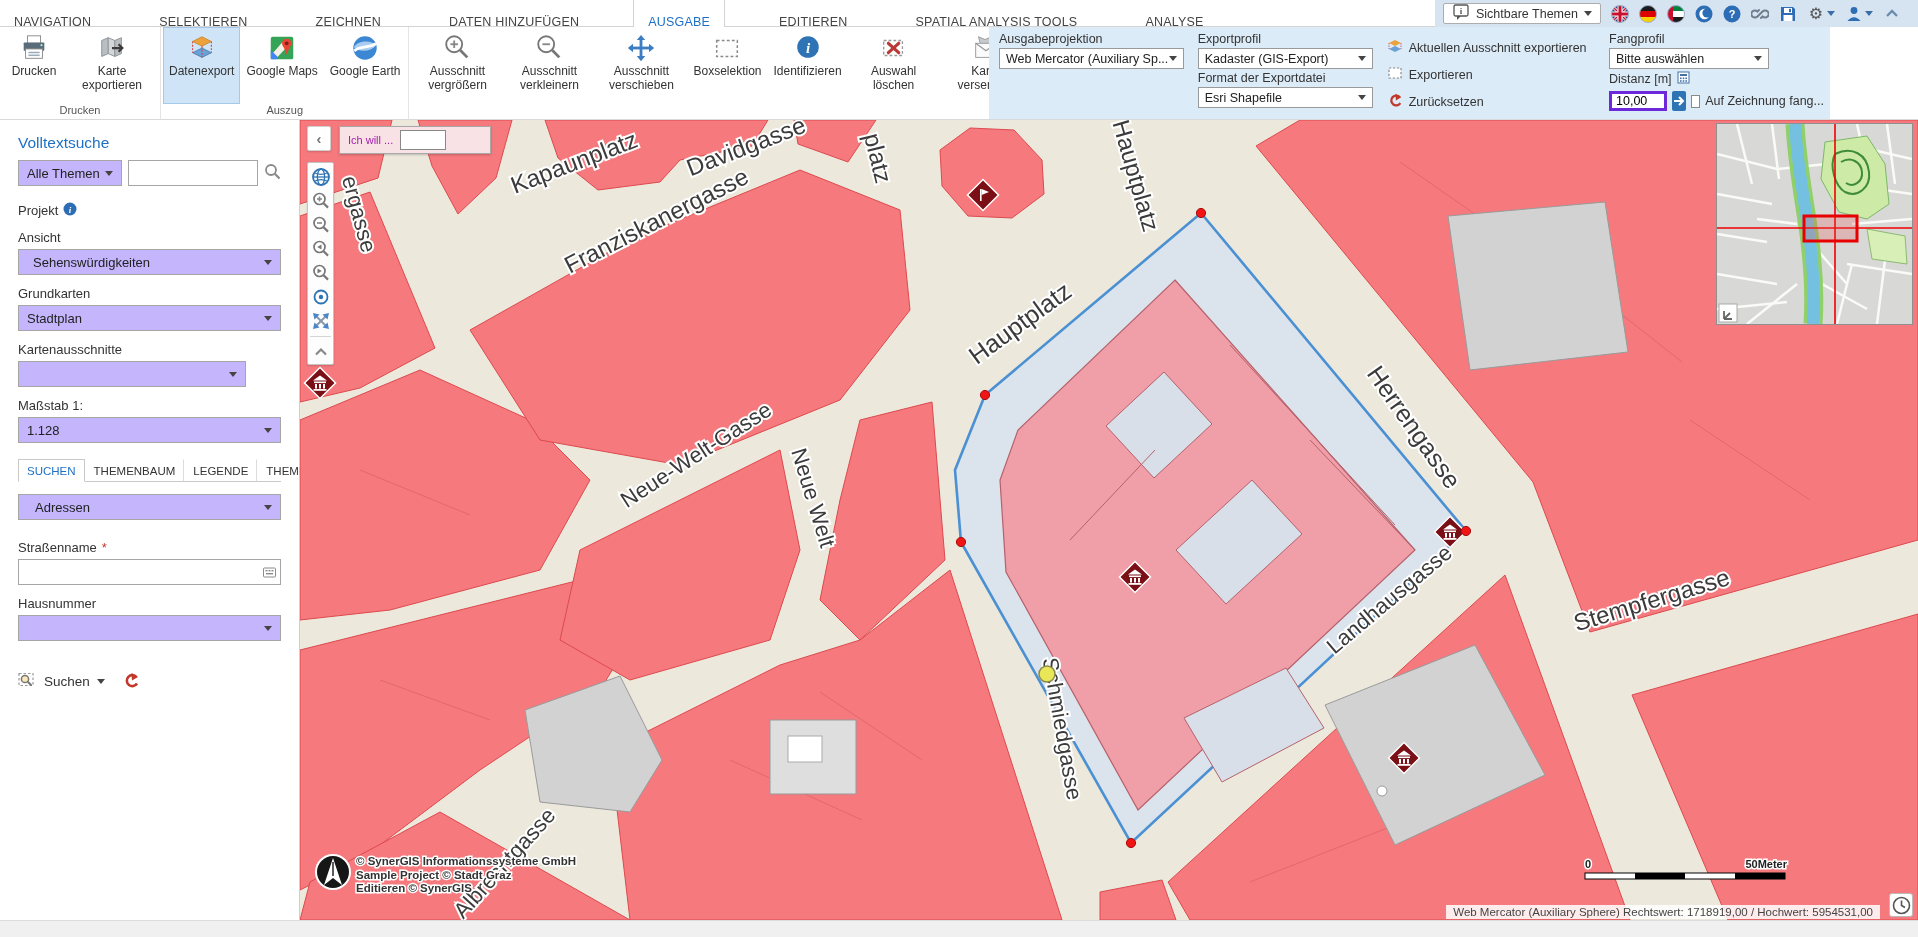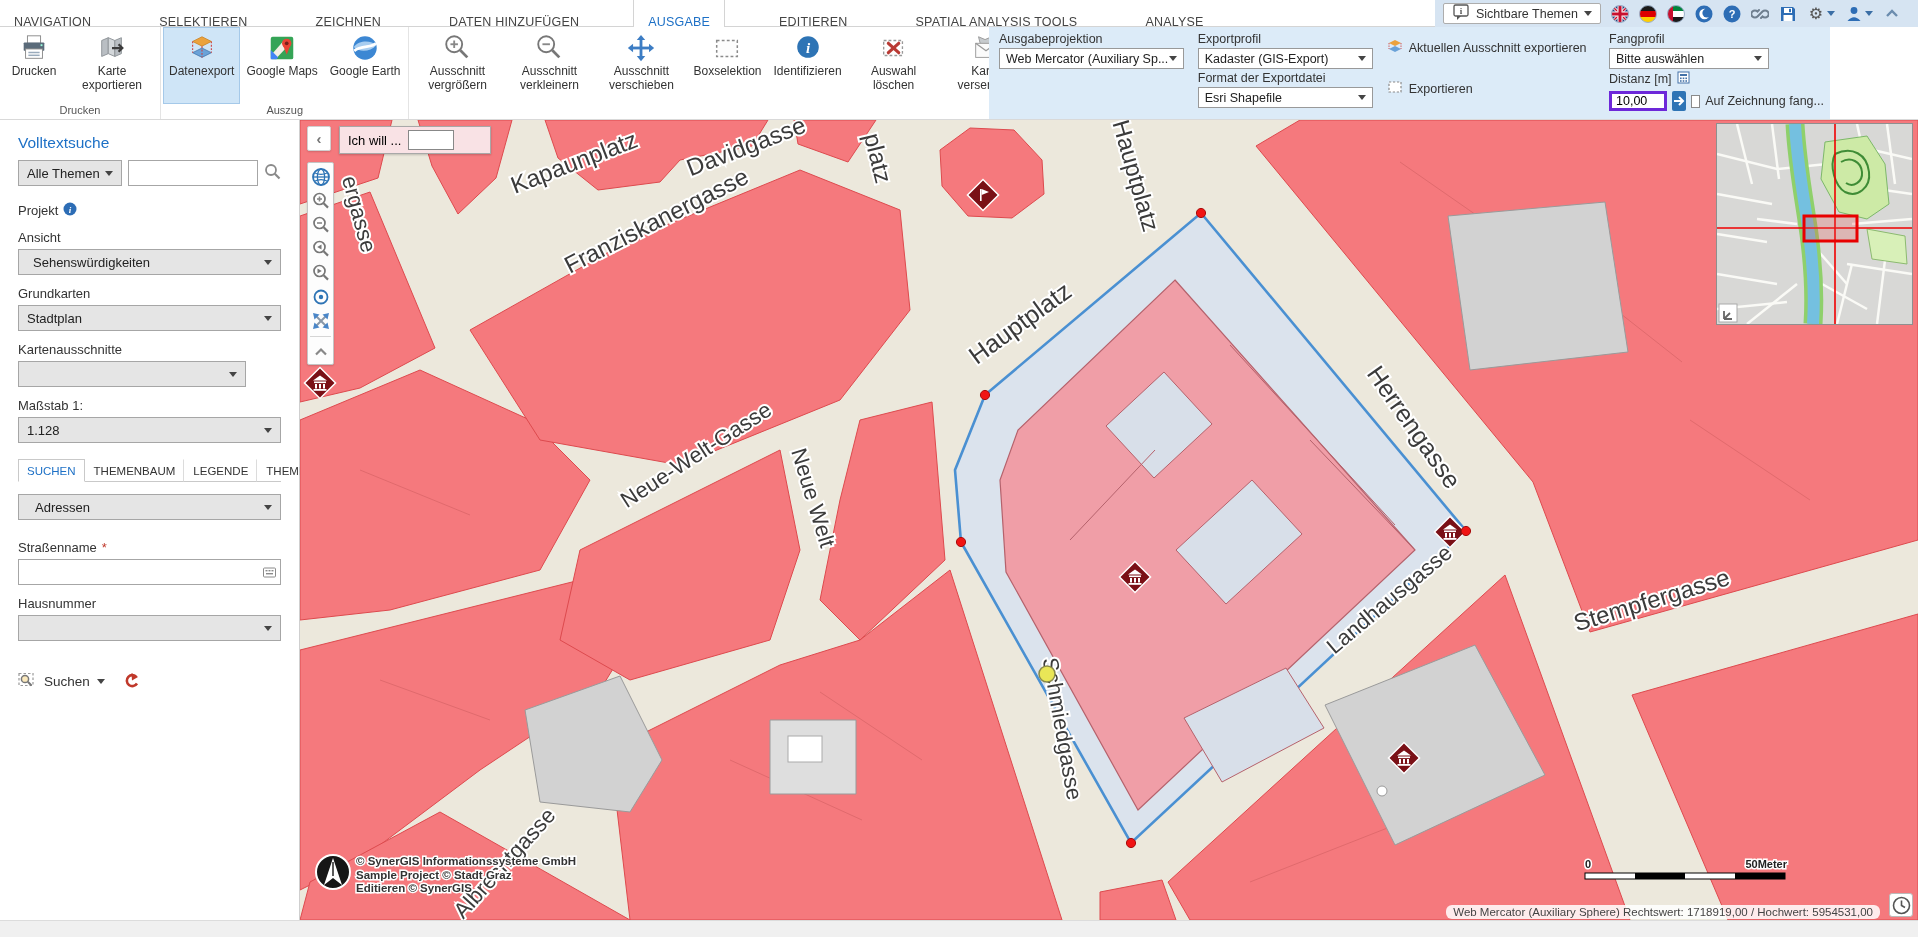--- a/index.html
+++ b/index.html
@@ -32,33 +32,33 @@
   .rbtn{min-width:64px;max-width:92px;padding:4px 5px 1px;display:flex;flex-direction:column;align-items:center;cursor:pointer;border:1px solid transparent;}
   .rbtn.sel{background:#cfe5f7;border-color:#a5c9e9;}
   .ricon{height:32px;display:flex;align-items:center;justify-content:center;}
   .rlabel{font-size:12px;line-height:14px;color:#333;text-align:center;height:28px;}
   .rgroup-label{font-size:11px;color:#555;text-align:center;padding:0 0 3px;}
 
   #export-panel{position:absolute;left:989px;top:0;height:92px;width:841px;background:var(--panel-blue);display:flex;padding:3px 6px 3px 10px;gap:14px;}
   .ep-col{display:flex;flex-direction:column;}
   .ep-label{font-size:12.5px;color:#333;margin:2px 0 2px;}
   .ep-dd{background:#fff;border:1px solid #999;height:21px;display:flex;align-items:center;justify-content:space-between;padding:0 6px;font-size:12.5px;color:#222;cursor:pointer;}
-  .ep-actions{padding-top:8px;display:flex;flex-direction:column;gap:22px;}
+  .ep-actions{padding-top:8px;display:flex;flex-direction:column;gap:8px;}
   .ep-action{display:flex;align-items:center;gap:6px;font-size:12.5px;color:#333;cursor:pointer;white-space:nowrap;}
   .distanz-row{display:flex;align-items:center;gap:5px;margin-top:2px;}
   .distanz-input{width:58px;height:20px;border:3px solid #6d28d9;background:#fff;font-size:12.5px;padding:0 4px;font-family:"Liberation Sans",sans-serif;}
   .go-btn{width:20px;height:20px;background:#2e74b5;border-radius:2px;display:flex;align-items:center;justify-content:center;cursor:pointer;}
   .chk{width:13px;height:13px;background:#fff;border:1px solid #8a8a8a;display:inline-block;cursor:pointer;}
   .chk-label{font-size:12.5px;color:#333;white-space:nowrap;}
 
   
   #sidebar{position:absolute;left:0;top:120px;width:300px;height:800px;background:#fff;border-right:1px solid #cfcfcf;padding:14px 18px 0;}
   .sb-title{color:var(--accent);font-size:15.5px;margin-bottom:8px;}
   .sb-row{display:flex;align-items:center;gap:6px;}
-  .dd{background:#e5e5e5;border:1px solid #a6a6a6;height:26px;display:flex;align-items:center;justify-content:space-between;padding:0 8px;font-size:13px;color:#222;cursor:pointer;}
+  .dd{background:#c4b5fd;border:1px solid #a6a6a6;height:26px;display:flex;align-items:center;justify-content:space-between;padding:0 8px;font-size:13px;color:#222;cursor:pointer;}
   .sb-label{font-size:13px;color:#333;margin:11px 0 4px;display:flex;align-items:center;gap:5px;}
   .req{color:#c0392b;}
   .sb-input{height:26px;border:1px solid #a6a6a6;background:#fff;width:100%;font-size:13px;padding:0 6px;font-family:"Liberation Sans",sans-serif;position:relative;}
   #sb-tabs{display:flex;margin-top:16px;border-bottom:1px solid #c9c9c9;}
   .stab{padding:5px 8px 4px;font-size:11.5px;color:#333;cursor:pointer;border:1px solid transparent;margin-bottom:-1px;border-right:1px solid #dcdcdc;}
   .stab.active{color:var(--accent);border:1px solid #c9c9c9;border-bottom-color:#fff;background:#fff;}
   #suchen-row{display:flex;align-items:center;gap:7px;margin-top:30px;}
   #suchen-row .lbl{font-size:13.5px;color:#333;}
 
   
@@ -67,27 +67,27 @@
   .blk{fill:var(--salmon);stroke:var(--salmon-line);stroke-width:1;}
   .gray{fill:#d2d2d2;stroke:#9a9a9a;stroke-width:1;}
   .tex{stroke:#e06a6d;stroke-width:1;}
   .street-label{fill:#3b3b3b;stroke:#ffffff;stroke-width:4px;paint-order:stroke;font-family:"Liberation Sans",sans-serif;}
   .copyright{font-size:11.5px;font-weight:bold;fill:#333;stroke:#fff;stroke-width:3px;paint-order:stroke;}
   .sb-halo{font-size:11px;font-weight:bold;fill:#222;stroke:#fff;stroke-width:3px;paint-order:stroke;}
   .vertex{fill:var(--vertex-red);stroke:#a80c0c;stroke-width:1;}
 
   #collapse-btn{position:absolute;left:7px;top:6px;width:24px;height:25px;background:#fff;border:1px solid #d0d0d0;border-radius:2px;display:flex;align-items:center;justify-content:center;color:#777;font-size:15px;font-weight:bold;cursor:pointer;box-shadow:0 1px 2px rgba(0,0,0,.15);}
   #ichwill{position:absolute;left:39px;top:6px;width:152px;height:28px;background:#f9e2e5;border:1px solid #a8a8a8;display:flex;align-items:center;gap:7px;padding:0 8px;box-shadow:0 1px 2px rgba(0,0,0,.2);}
-  #ichwill .lbl{font-size:13px;color:#000000;}
+  #ichwill .lbl{font-size:11px;color:#a21caf;}
   #ichwill input{width:46px;height:20px;border:1px solid #888;font-family:"Liberation Sans",sans-serif;}
   #maptoolbar{position:absolute;left:7px;top:42px;width:27px;background:#fdfdfd;border:1px solid #c4c4c4;border-radius:2px;display:flex;flex-direction:column;align-items:center;padding:4px 0 2px;gap:4px;box-shadow:0 1px 2px rgba(0,0,0,.15);}
   .mt-icon{width:20px;height:20px;display:flex;align-items:center;justify-content:center;cursor:pointer;}
   .mt-div{width:21px;height:1px;background:#d5d5d5;margin:1px 0;}
   #minimap{position:absolute;right:5px;top:3px;width:197px;height:202px;background:#dadad8;border:1px solid #8f8f8f;cursor:pointer;}
-  #status-overlay{position:absolute;right:38px;bottom:1px;background:rgba(255,255,255,.85);padding:1px 7px;font-size:11.5px;color:#444;white-space:nowrap;border-radius:6px;}
+  #status-overlay{position:absolute;right:38px;bottom:1px;background:rgba(255,255,255,.85);padding:1px 7px;font-size:11.5px;color:#444;white-space:nowrap;}
   #clock-btn{position:absolute;right:5px;bottom:3px;width:24px;height:24px;background:#fff;border:1px solid #bbb;border-radius:3px;display:flex;align-items:center;justify-content:center;cursor:pointer;}
 
   
   #bottombar{position:absolute;left:0;top:920px;width:1918px;height:17px;background:#f0f0f0;border-top:1px solid #dcdcdc;}
 </style>
 </head>
 <body>
 
 <div id="menubar">
   <div id="menu-tabs">

